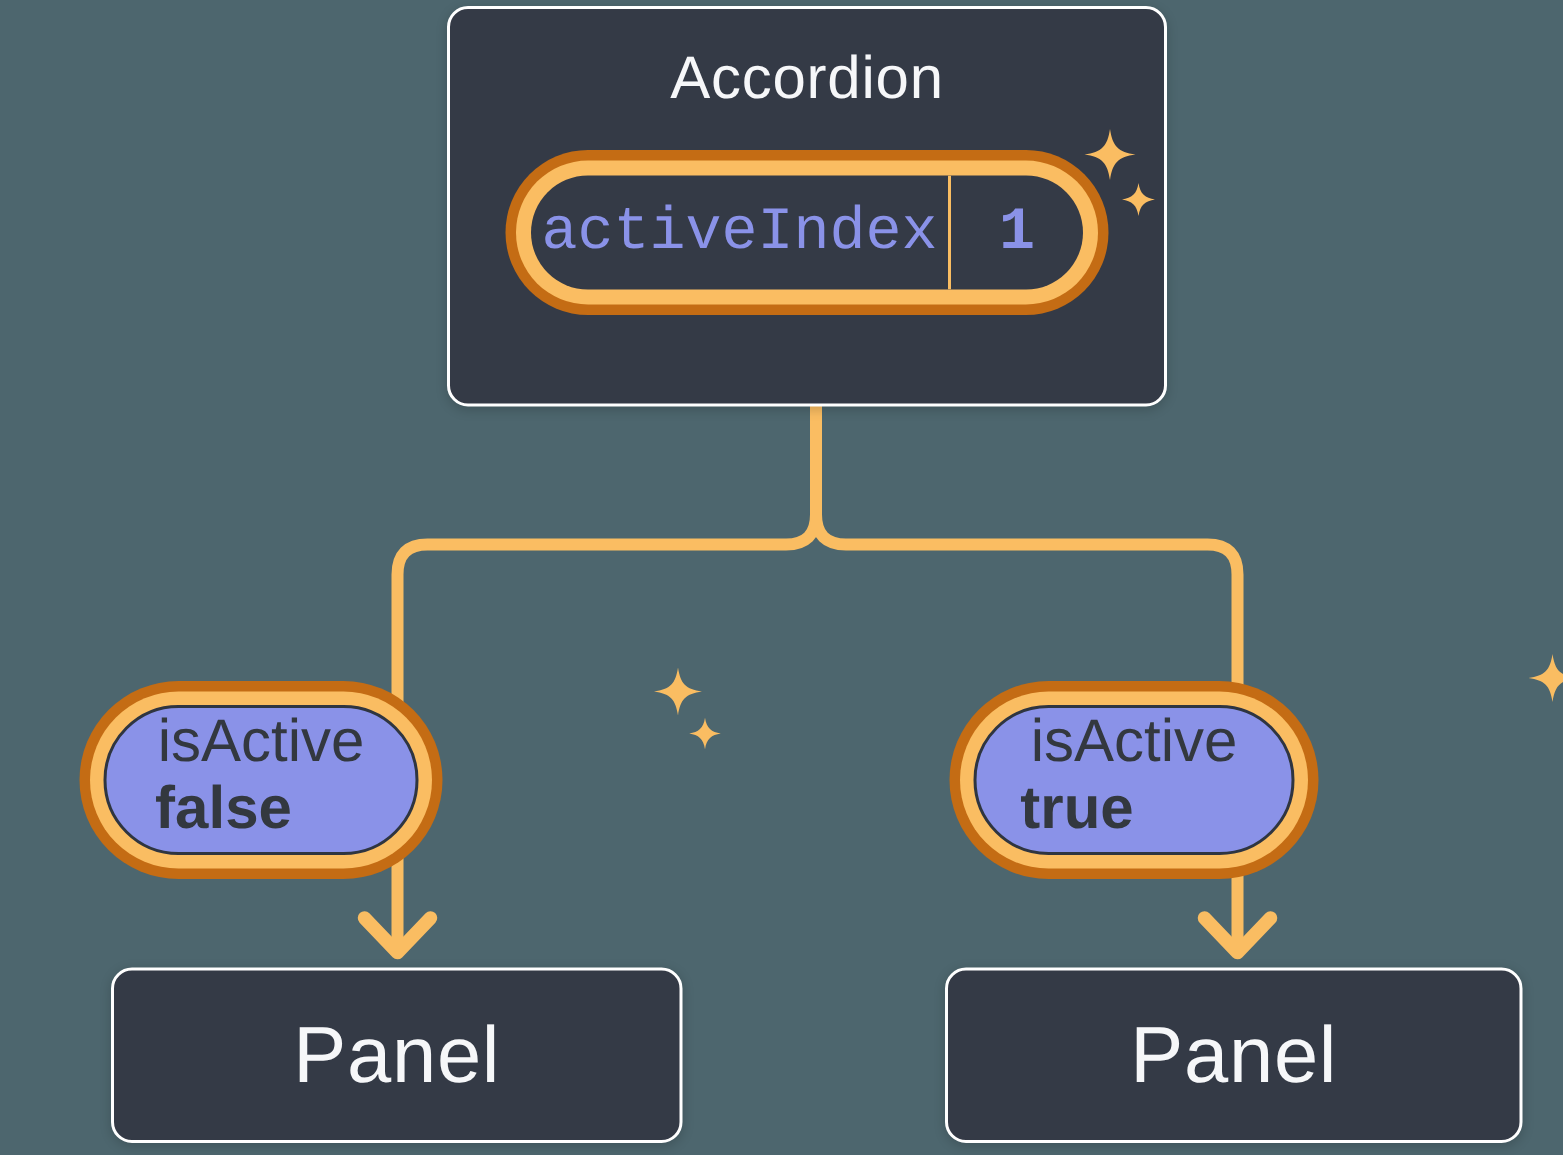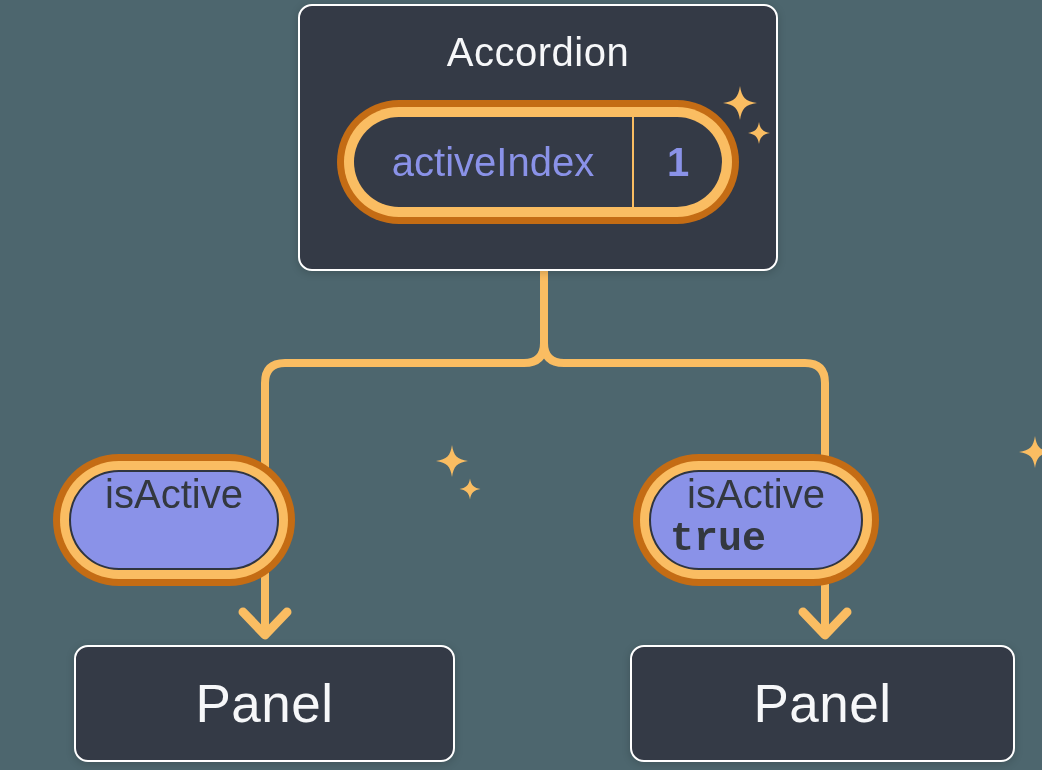--- a/index.html
+++ b/index.html
@@ -64,21 +64,21 @@
   }
   .pill-outer.state{padding:7px;}
   .pill-outer.state .pill-inner{padding:10px;}
   .pill-body{
     border-radius:999px;
     display:flex;
     align-items:stretch;
     overflow:hidden;
     font-size:40px;
   }
-  .pill-body.dark{background:var(--box-dark);height:90px;}
+  .pill-body.dark{background:var(--box-dark);height:76px;font-family:Liberation Mono, monospace;}
   .pill-body.purple{
     background:var(--pill-purple);
     border:2.5px solid var(--pill-border-dark);
     height:100px;
     flex-direction:column;
   }
   .seg{display:flex;align-items:center;justify-content:center;}
   .seg-divider{width:2px;align-self:stretch;}
   .divider-orange{background:var(--ring-inner-orange);}
   .divider-dark{background:var(--pill-border-dark);width:2.5px;}
@@ -88,21 +88,21 @@
 
   .state-pill-pos{position:absolute;left:50%;top:94px;transform:translateX(-50%);}
   .prop-pill-left{position:absolute;left:21px;top:454px;}
   .prop-pill-right{position:absolute;left:601px;top:454px;}
 
   .w-state-label{width:278px;}
   .w-state-value{width:88px;}
   .w-left-label{width:206px;}
   .w-left-value{width:156px;}
   .w-right-label{width:210px;}
-  .w-right-value{width:134px;font-family:Liberation Mono, monospace;}
+  .w-right-value{width:134px;}
 </style>
 </head>
 <body>
 
 <div class="canvas">
 
   <svg class="layer" width="1042" height="770" viewBox="0 0 1042 770">
     <path class="cline" d="M512 269 L512 343 Q512 363 492 363 L253 363 Q233 363 233 383 L233 632"></path>
     <path class="cline" d="M512 269 L512 343 Q512 363 532 363 L773 363 Q793 363 793 383 L793 632"></path>
     <path class="cline arrowhead" d="M211 612 L233 635 L255 612"></path>
@@ -120,20 +120,21 @@
         </div>
       </div>
     </div>
   </div>
 
   <div class="pill-outer prop-pill-left">
     <div class="pill-inner">
       <div class="pill-body purple">
         <div class="seg w-left-label t-dark">isActive</div>
         <div class="seg-divider divider-dark"></div>
+        <div class="seg w-left-value t-dark bold">false</div>
       </div>
     </div>
   </div>
 
   <div class="pill-outer prop-pill-right">
     <div class="pill-inner">
       <div class="pill-body purple">
         <div class="seg w-right-label t-dark">isActive</div>
         <div class="seg-divider divider-dark"></div>
         <div class="seg w-right-value t-dark bold">true</div>

